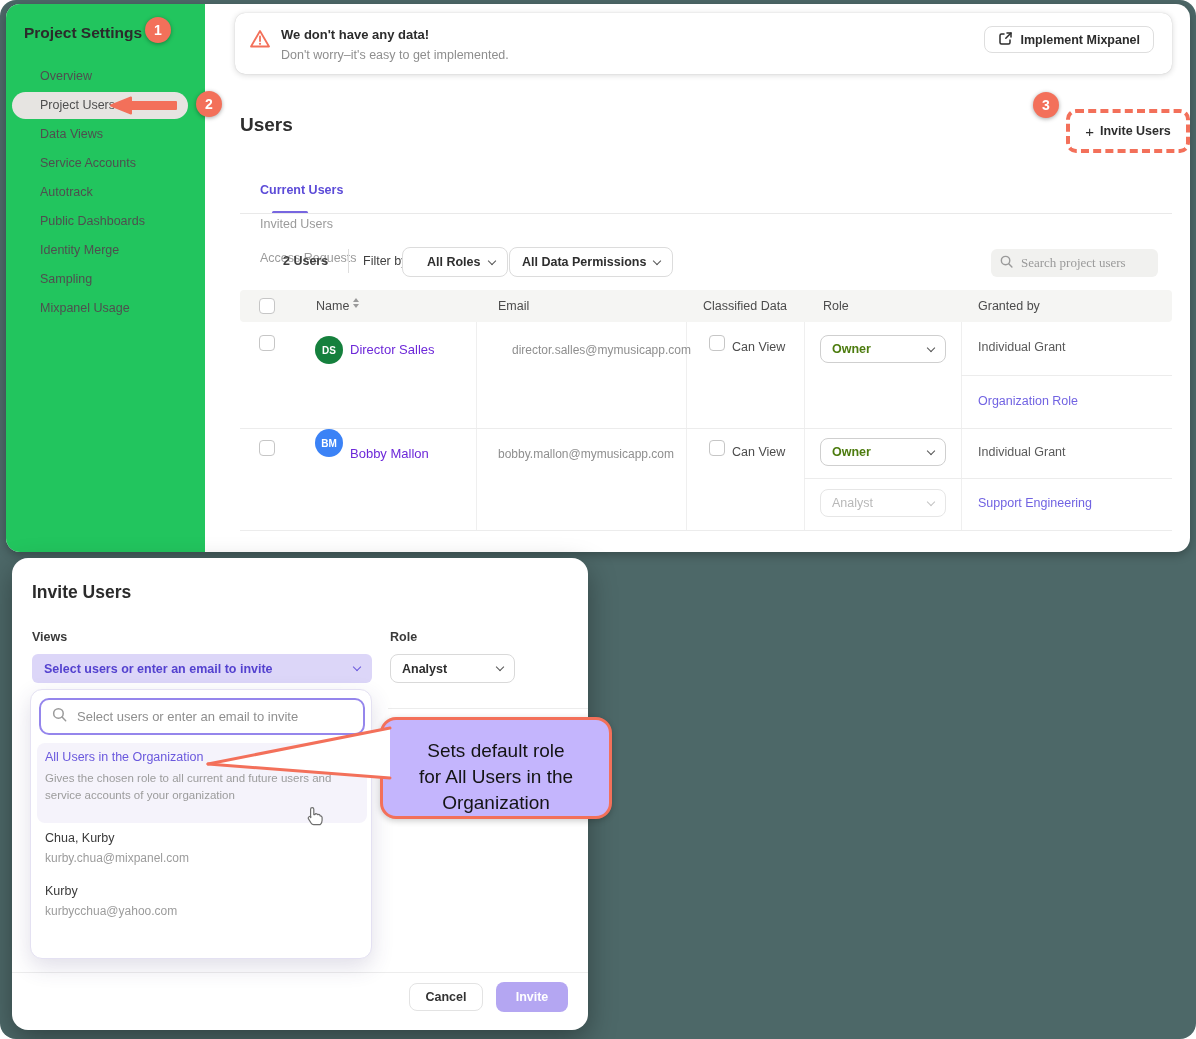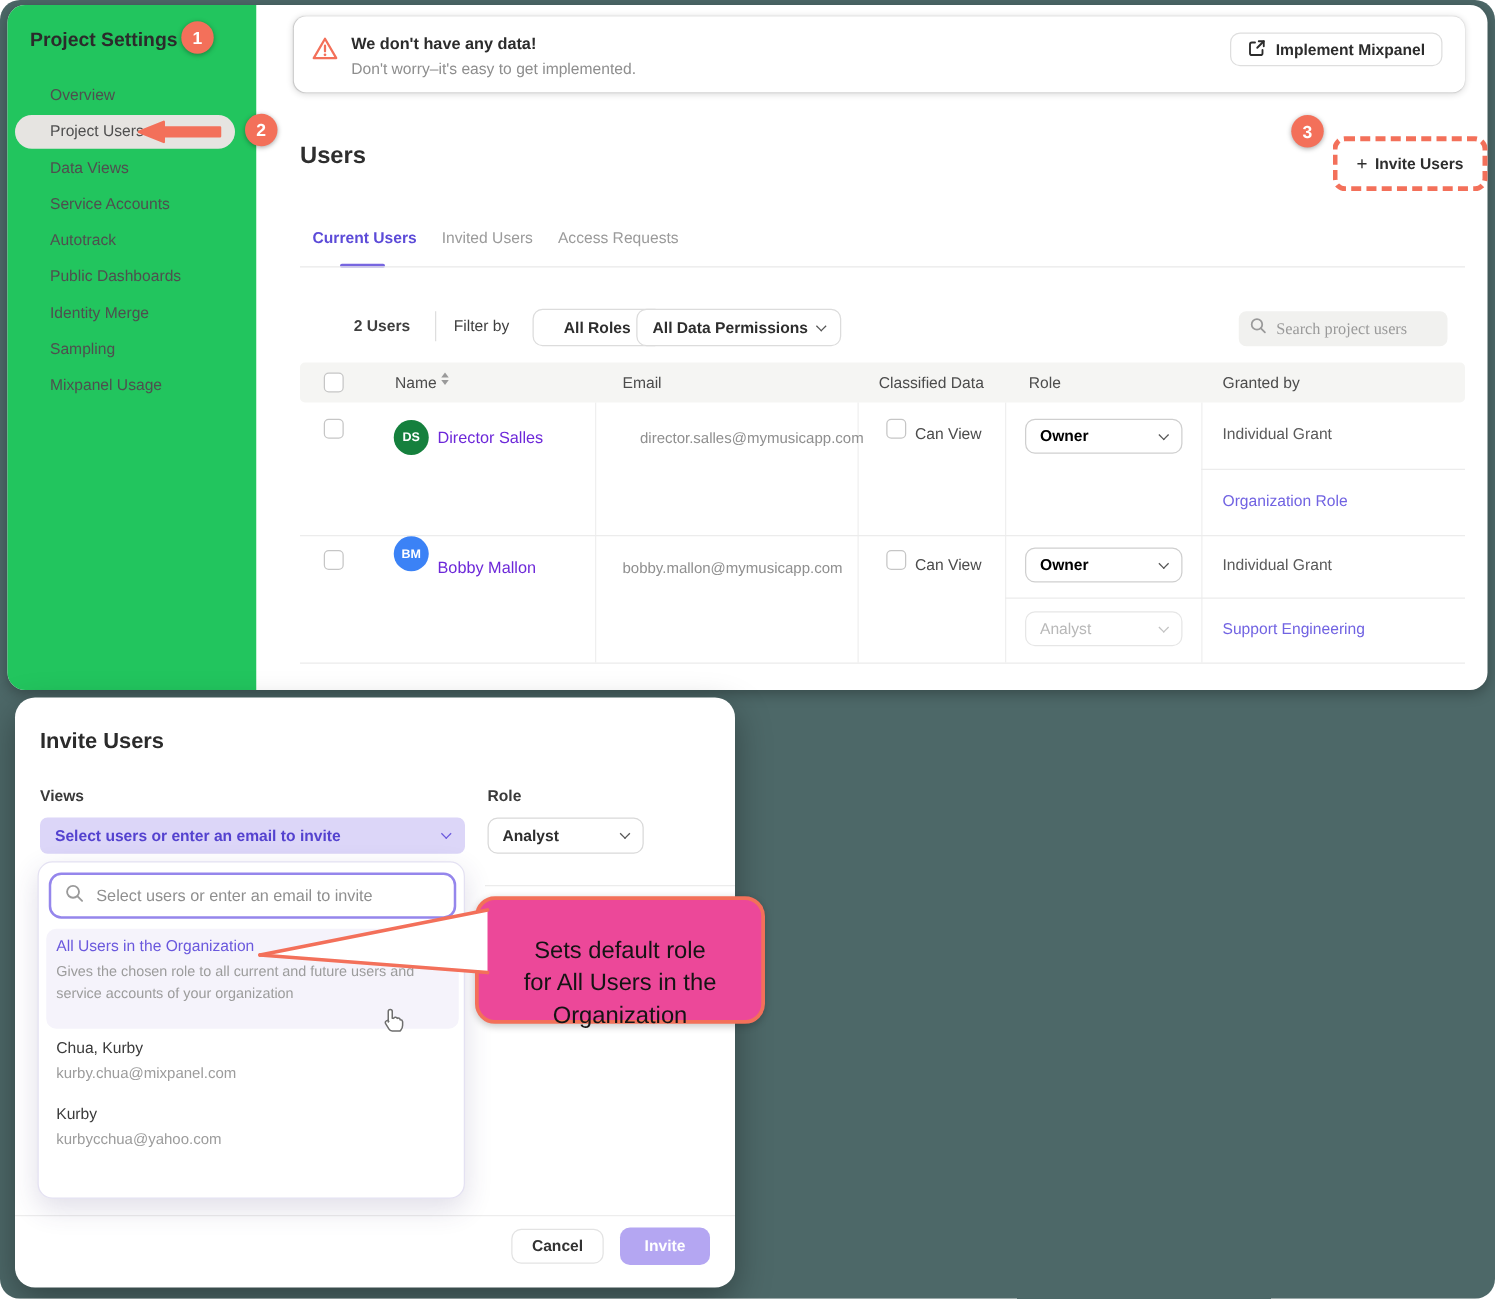--- a/index.html
+++ b/index.html
@@ -40,21 +40,21 @@
                 border:1px solid #dedede; border-radius:8px; font-size:12.5px; font-weight:bold;
                 color:#2c2c2c; cursor:pointer; }
 
   
   .users-title { position:absolute; left:234px; top:110px; font-size:19px; font-weight:bold; color:#2e2e2e; }
   .dashed-box { position:absolute; left:1066px; top:109px; width:124px; height:44px;
                 border:4px dashed #f3705a; border-radius:10px; z-index:25;
                 display:flex; align-items:center; justify-content:center; gap:6px;
                 font-size:12.5px; font-weight:bold; color:#2e2e2e; cursor:pointer; background:transparent; }
   .plus { font-size:15px; font-weight:normal; color:#2e2e2e; }
-  .tabs { position:absolute; left:244px; top:179px; display:flex; gap:20px; font-size:12.5px; }
+  .tabs { position:absolute; left:254px; top:179px; display:flex; gap:20px; font-size:12.5px;flex-direction:column; }
   .tab { color:#9b9b9b; cursor:pointer; }
   .tab.active { color:#5c4bd8; font-weight:bold; }
   .tab-underline { position:absolute; left:266px; top:207px; width:36px; height:3px;
                    background:#7766e0; border-radius:2px; }
   .tabs-divider { position:absolute; left:234px; top:209px; width:932px; height:1px; background:#e9e9e9; }
 
   
   .count { position:absolute; left:277px; top:250px; font-size:12.5px; font-weight:bold; color:#3f3f3f; }
   .vdiv { position:absolute; left:342px; top:245px; width:1px; height:24px; background:#dedede; }
   .filterby { position:absolute; left:357px; top:250px; font-size:12.5px; color:#3f3f3f; }
@@ -83,21 +83,21 @@
   .sort .dn { border-top:4px solid #9a9a9a; }
   .vline { position:absolute; top:32px; width:1px; height:208px; background:#efefef; }
   .hline { position:absolute; height:1px; background:#ececec; }
   .avatar { position:absolute; width:28px; height:28px; border-radius:50%; color:#fff;
             font-size:10px; font-weight:bold; display:flex; align-items:center; justify-content:center; }
   .name-link { position:absolute; font-size:13px; color:#6d28d9; cursor:pointer; }
   .email { position:absolute; font-size:12px; color:#8f8f8f; }
   .cv-label { position:absolute; color:#4c4c4c; }
   .role-select { position:absolute; left:580px; width:126px; height:28px; background:#fff;
                  border:1px solid #cfcfcf; border-radius:8px; display:flex; align-items:center;
-                 justify-content:space-between; padding:0 11px; font-weight:bold; color:#000000; cursor:pointer; }
+                 justify-content:space-between; padding:0 11px; font-weight:bold; color:#4d7c0f; cursor:pointer; }
   .role-select.disabled { border-color:#e6e6e6; color:#b8b8b8; font-weight:normal; cursor:default; }
   .granted { position:absolute; left:738px; color:#5a5a5a; }
   .granted-link { position:absolute; left:738px; color:#7163e2; cursor:pointer; }
 
   
   .modal { position:absolute; left:12px; top:558px; width:576px; height:472px; background:#fff;
            border-radius:16px; box-shadow:0 10px 28px rgba(0,0,0,.35); z-index:10; }
   .modal-title { position:absolute; left:20px; top:24px; font-size:17.5px; font-weight:bold; color:#2b2b2b; }
   .field-label { position:absolute; top:72px; font-size:12.5px; font-weight:bold; color:#3a3a3a; }
   .user-select { position:absolute; left:20px; top:96px; width:340px; height:29px; background:#dcd6f8;
@@ -125,23 +125,23 @@
   .hand { position:absolute; left:294px; top:248px; z-index:9; }
   .footer-divider { position:absolute; left:0; top:414px; width:576px; height:1px; background:#ededed; }
   .btn-cancel { position:absolute; left:397px; top:425px; width:74px; height:28px; background:#fff;
                 border:1px solid #e3e3e3; border-radius:8px; font-size:12.5px; font-weight:bold;
                 color:#333; cursor:pointer; font-family:inherit; }
   .btn-invite { position:absolute; left:484px; top:424px; width:72px; height:30px; background:#b4a6f2;
                 border:none; border-radius:8px; font-size:12.5px; font-weight:bold; color:#fff;
                 cursor:pointer; font-family:inherit; }
 
   
-  .callout { position:absolute; left:380px; top:717px; width:232px; height:102px; background:#ec4899;
+  .callout { position:absolute; left:380px; top:717px; width:232px; height:102px; background:#c4b5fd;
              border:3px solid #f3705a; border-radius:16px; z-index:20; text-align:center;
-             font-size:19px; line-height:26px; color:#141414; padding-top:28px;
+             font-size:19px; line-height:26px; color:#141414; padding-top:18px;
              box-shadow:0 2px 6px rgba(0,0,0,.2); }
   .tail { position:absolute; left:198px; top:714px; z-index:21; }
 </style>
 </head>
 <body>
 
 <div class="canvas">
 
   <div class="top-panel">
 
@@ -212,21 +212,21 @@
       <span class="tab active">Current Users</span>
       <span class="tab">Invited Users</span>
       <span class="tab">Access Requests</span>
     </div>
     <div class="tab-underline"></div>
     <div class="tabs-divider"></div>
 
     <div class="count">2 Users</div>
     <div class="vdiv"></div>
     <div class="filterby">Filter by</div>
-    <div class="filter-btn" style="left:420px;padding-left:24px;">
+    <div class="filter-btn" style="left:396px;padding-left:24px;">
       <span>All Roles</span>
       <span class="chev"></span>
     </div>
     <div class="filter-btn" style="left:503px;">
       <span>All Data Permissions</span>
       <span class="chev"></span>
     </div>
     <div class="search-box">
       <span>
         <svg width="15" height="15" viewBox="0 0 16 16">

